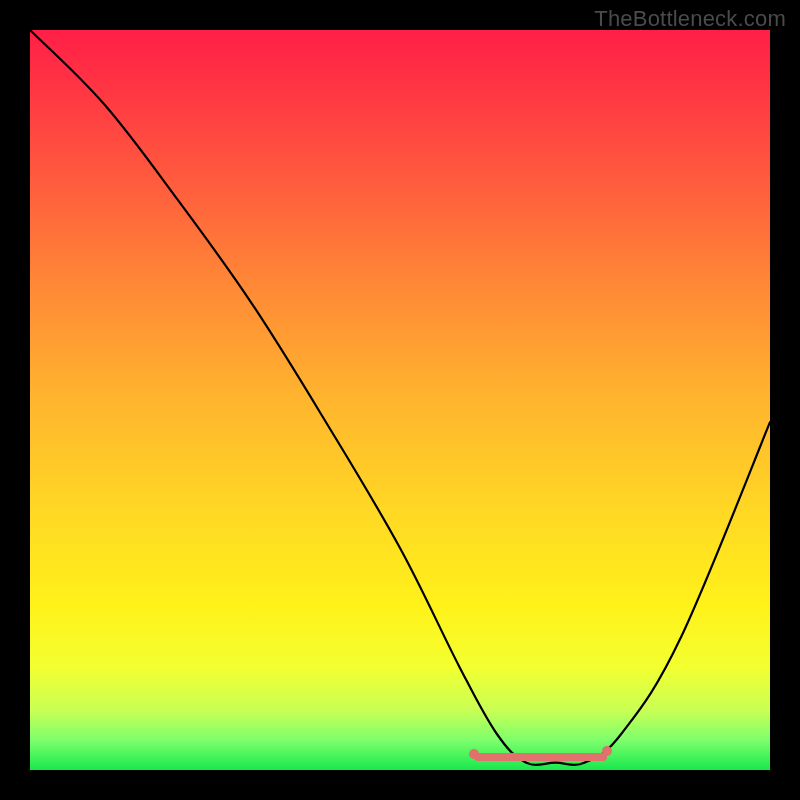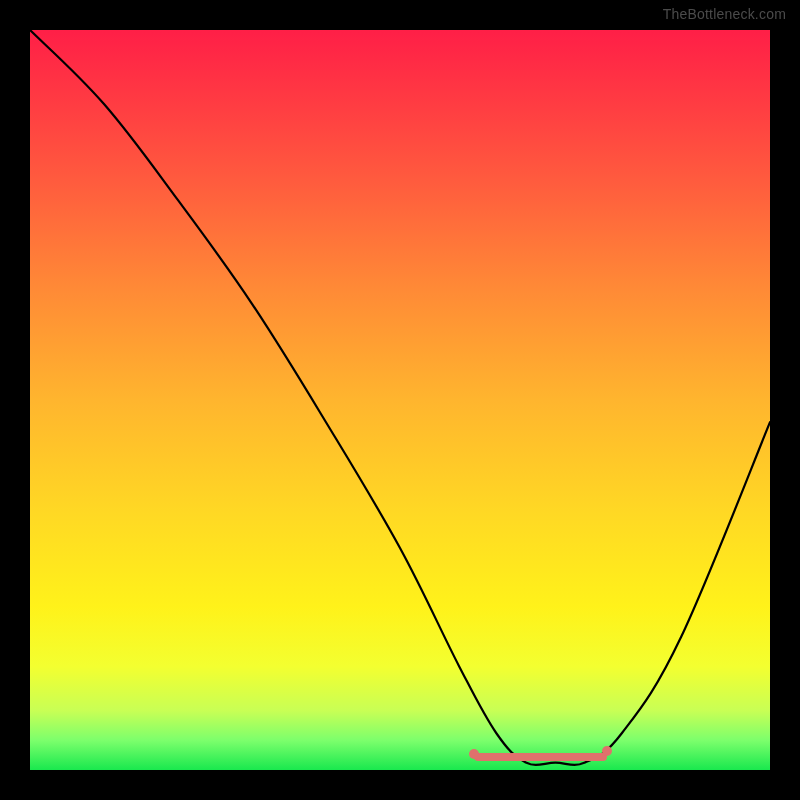--- a/index.html
+++ b/index.html
@@ -28,21 +28,21 @@
       #f3ff30 86%,
       #c8ff55 92%,
       #7cff6c 96%,
       #19e84e 100%);
   }
   .watermark {
     position: absolute;
     top: 6px;
     right: 14px;
     color: #4b4b4b;
-    font-size: 14px;
+    font-size: 22px;
     font-weight: 500;
     letter-spacing: 0.2px;
     z-index: 5;
   }
   svg.curve {
     position: absolute;
     left: 0;
     top: 0;
     width: 740px;
     height: 740px;

